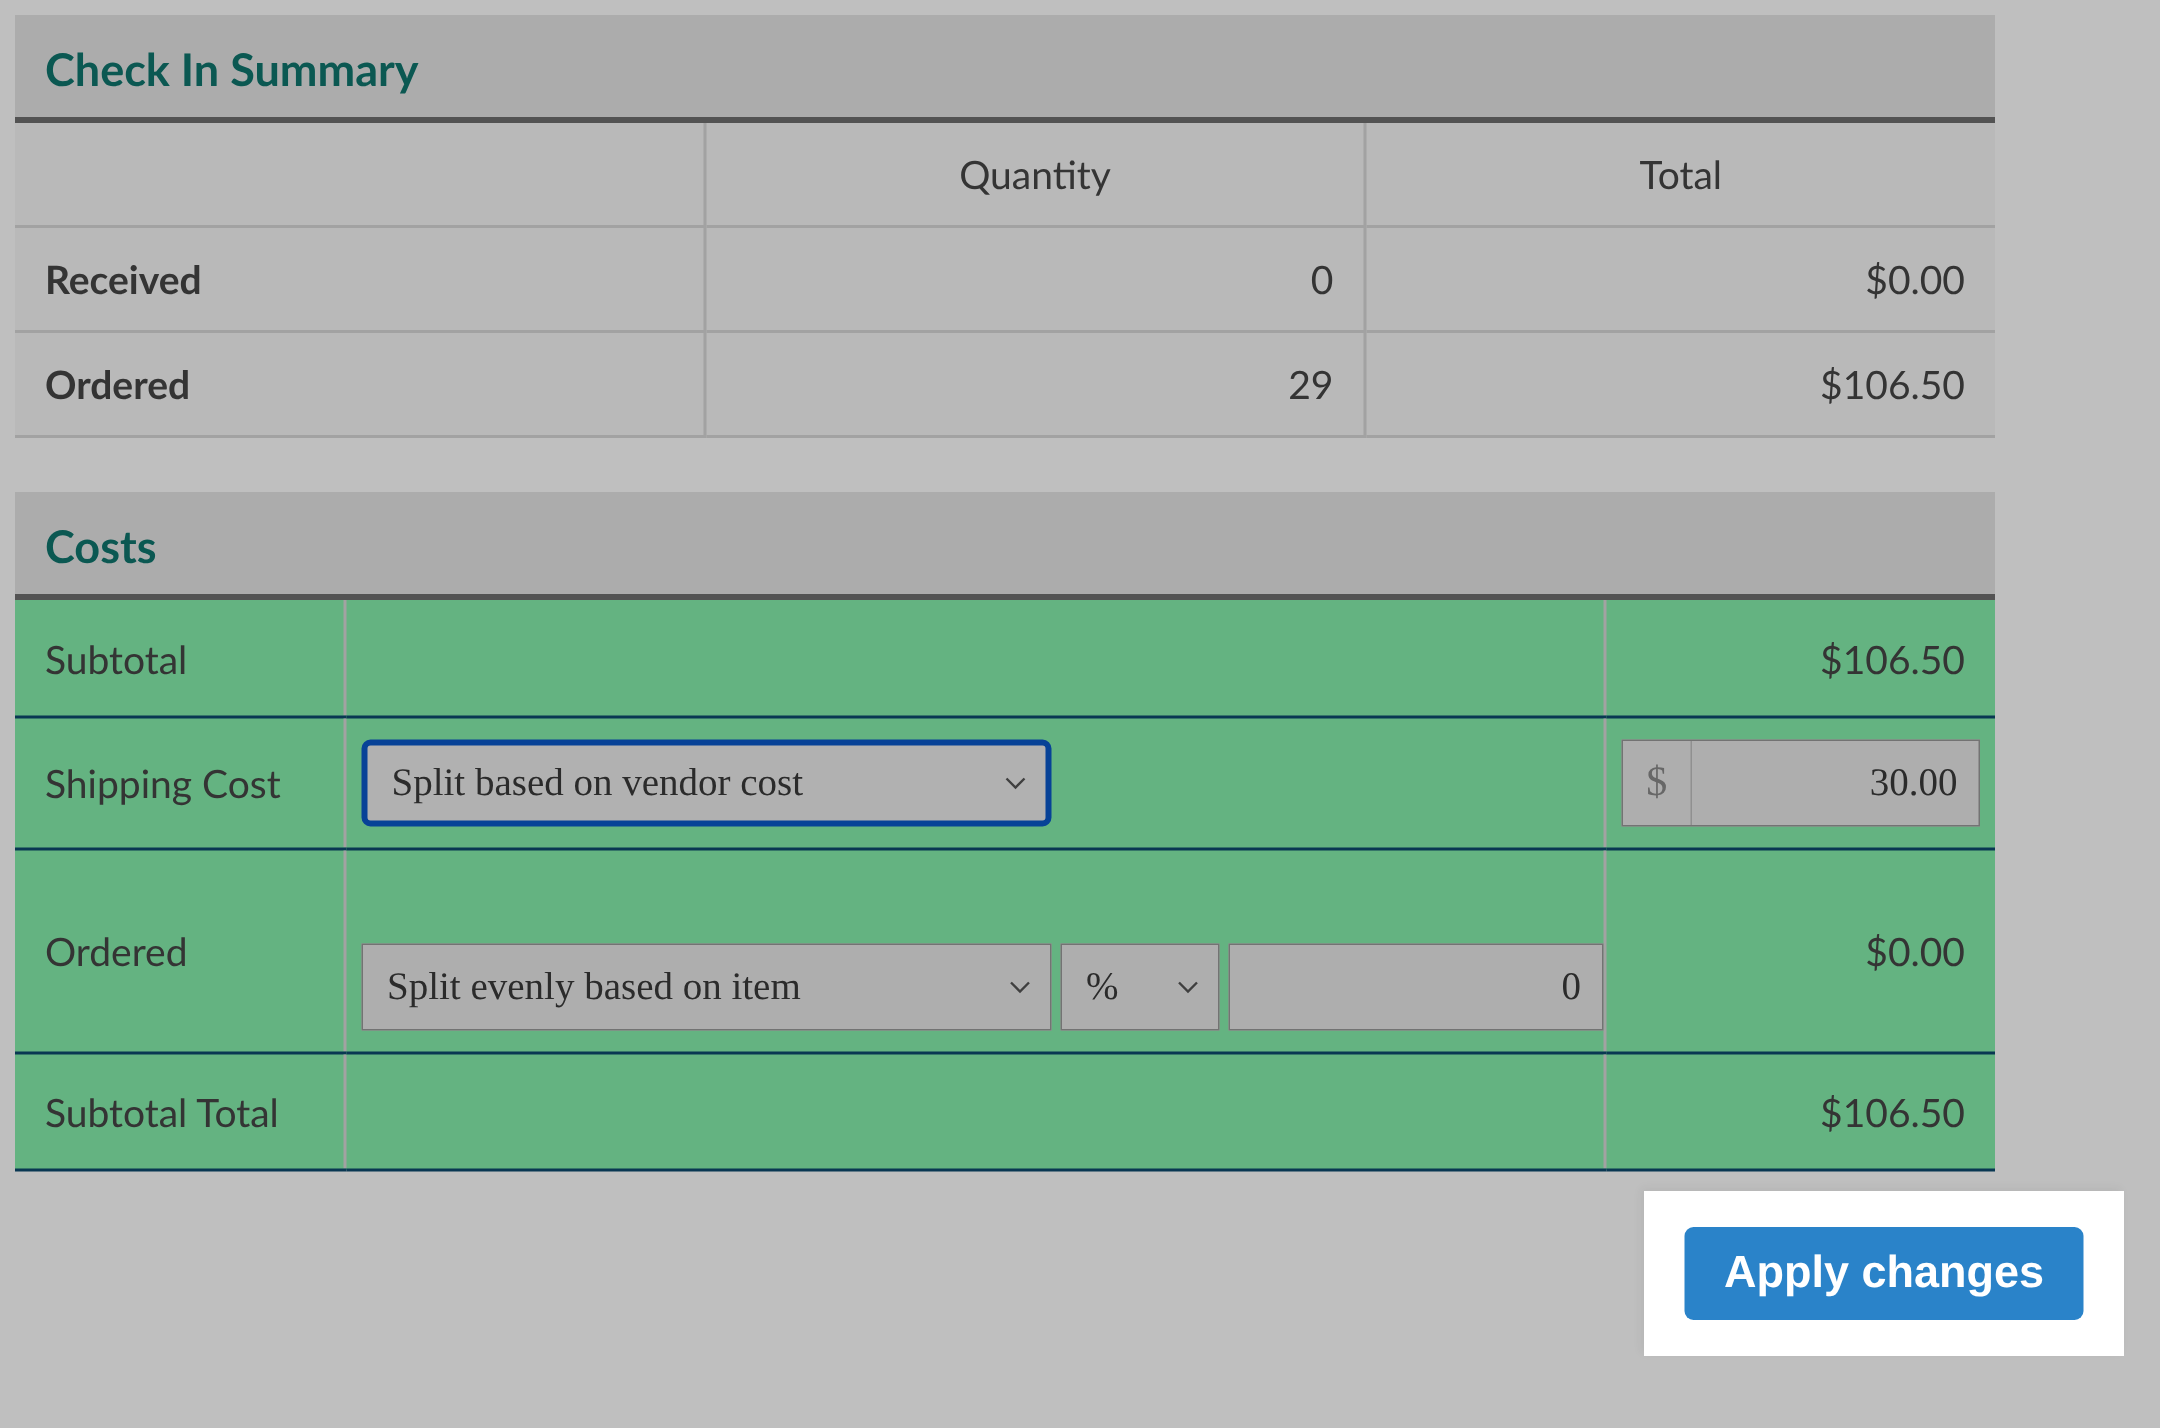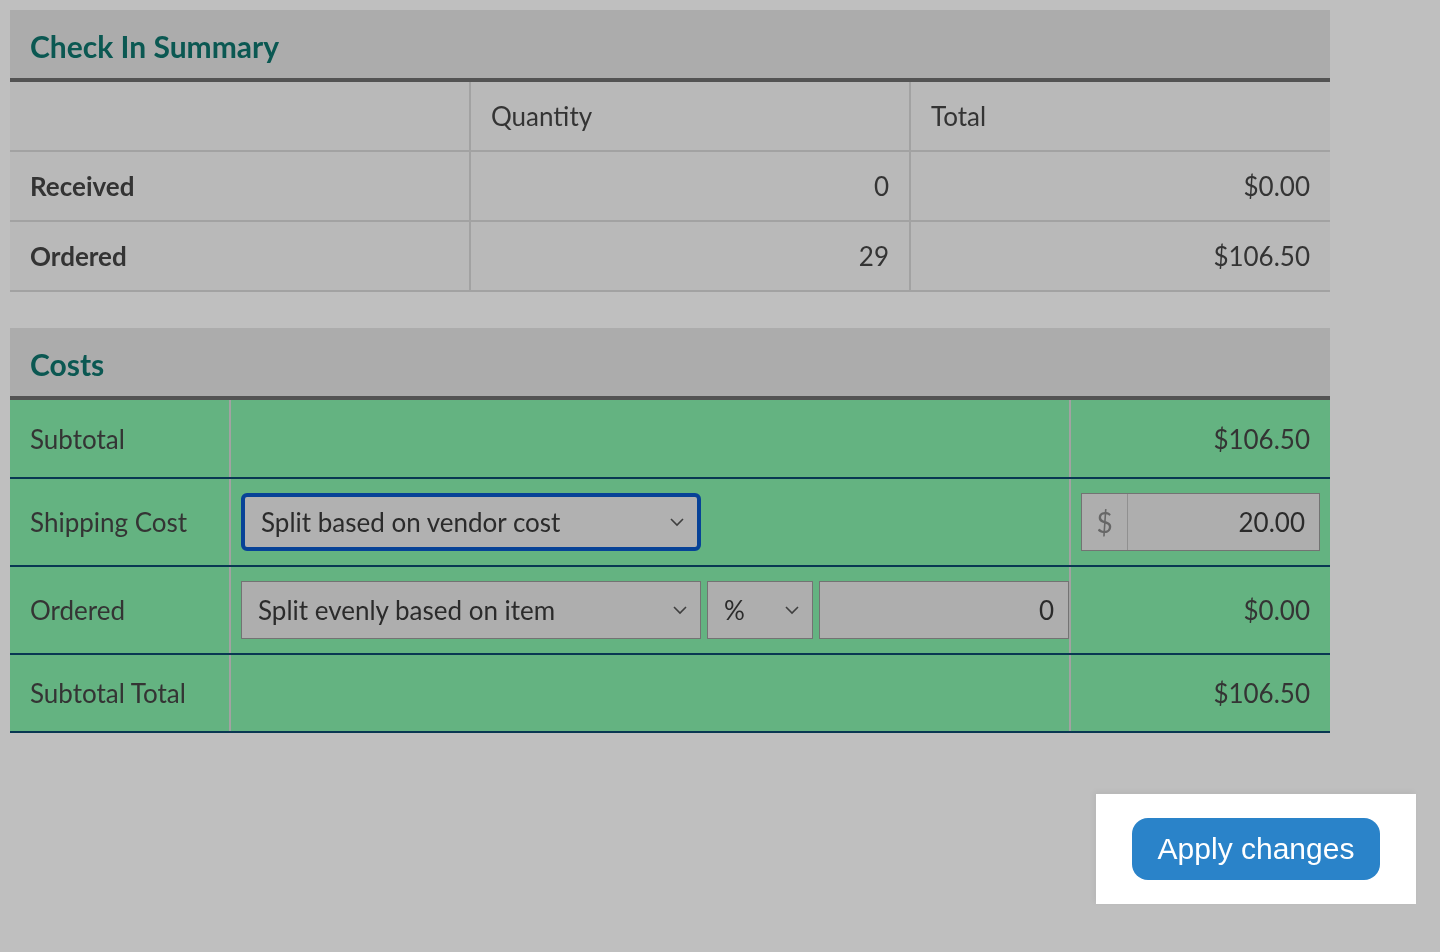--- a/index.html
+++ b/index.html
@@ -43,21 +43,21 @@
     }
     .summary-table th, .summary-table td {
       font-size: 26px;
       color: #464646;
       padding: 18px 20px;
       border-bottom: 2px solid #d8d8d8;
       background: #f7f7f7;
     }
     .summary-table thead th {
       font-weight: 400;
-      text-align: left;
+      text-align: center;
     }
     .summary-table thead th:first-child {
       text-align: left;
     }
     .summary-table tbody td {
       text-align: right;
     }
     .summary-table tbody td:first-child {
       text-align: left;
       font-weight: bold;
@@ -152,35 +152,36 @@
       display: flex;
       align-items: center;
       justify-content: center;
       z-index: 4;
       box-shadow: -2px -2px 6px rgba(0,0,0,0.05);
     }
     .apply-btn {
       background: #2a83c9;
       color: #fff;
       font-size: 30px;
-      font-weight: 400;
+      font-weight: 700;
       border: none;
-      border-radius: 16px;
+      border-radius: 6px;
       padding: 14px 26px;
       cursor: pointer;
     }
     .wide-cell {
       padding-left: 10px !important;
       padding-right: 10px !important;
+      font-family: Liberation Serif, serif;
     }
     .ctrl-row {
       display: flex;
       gap: 6px;
     }
-    .ctrl-row > * { flex-shrink: 0; }
+    .ctrl-row > * { flex-shrink: 0; margin-top: 48px; }
   </style>
 </head>
 <body>
 
 <div class="panel">
 
   <div class="section">
     <div class="section-header">Check In Summary</div>
     <table class="summary-table">
       <colgroup>
@@ -236,21 +237,21 @@
               <span class="chev">
                 <svg viewBox="0 0 16 16">
                     <path d="M2 5 L8 11 L14 5" fill="none" stroke="#555" stroke-width="1.6"></path>
                   </svg>
               </span>
             </div>
           </td>
           <td class="col-total wide-cell">
             <div class="currency-input">
               <span class="prefix">$</span>
-              <span class="val">20.00</span>
+              <span class="val">30.00</span>
             </div>
           </td>
         </tr>
 
 
         <tr>
           <td>Ordered</td>
           <td class="wide-cell no-ctrl" colspan="3">
             <div class="ctrl-row">
               <div class="select-wrap" style="width:460px">

